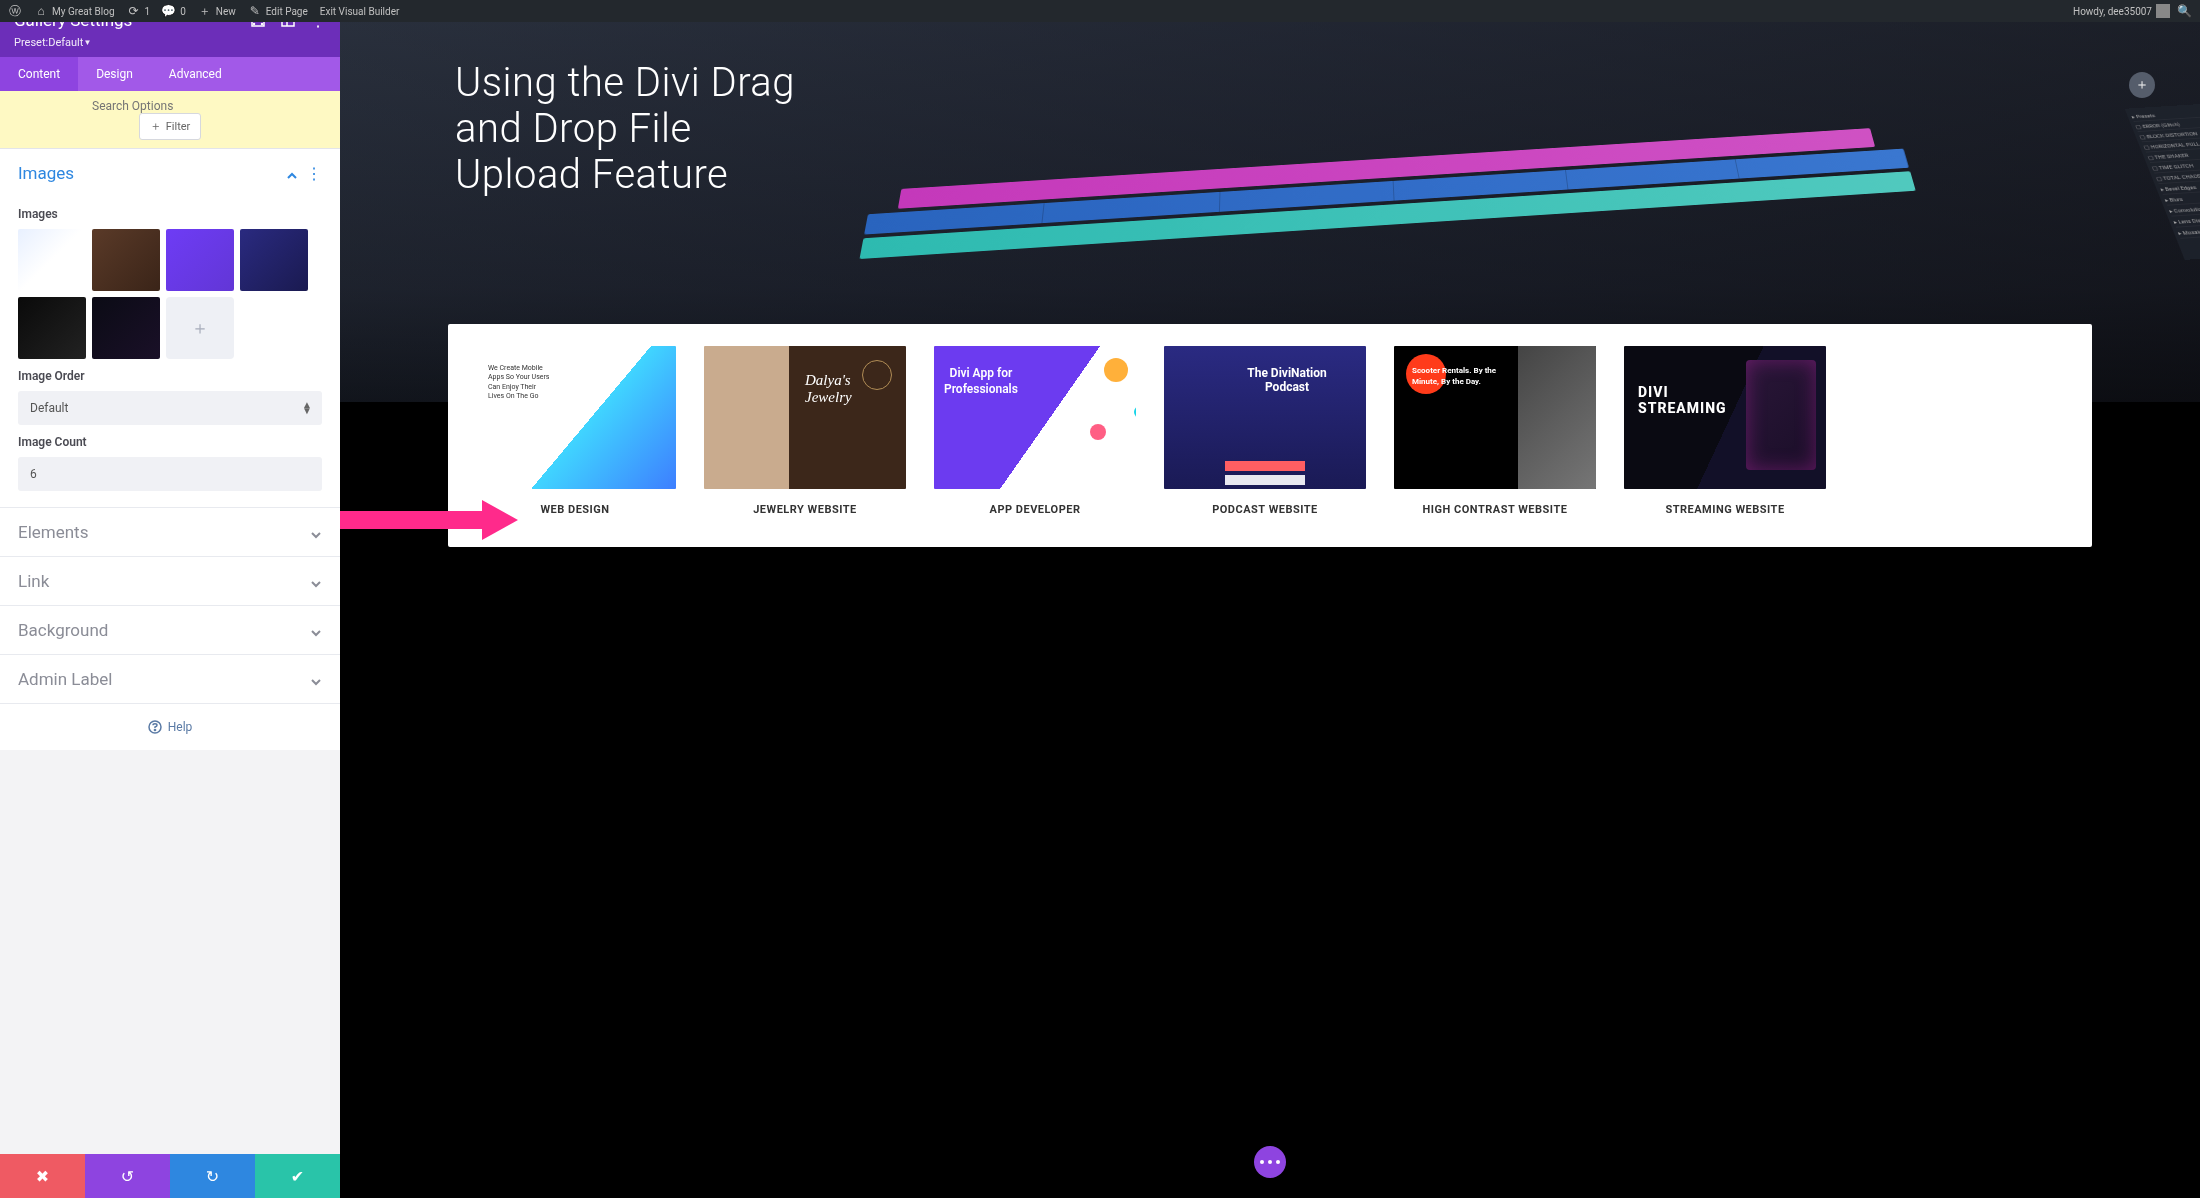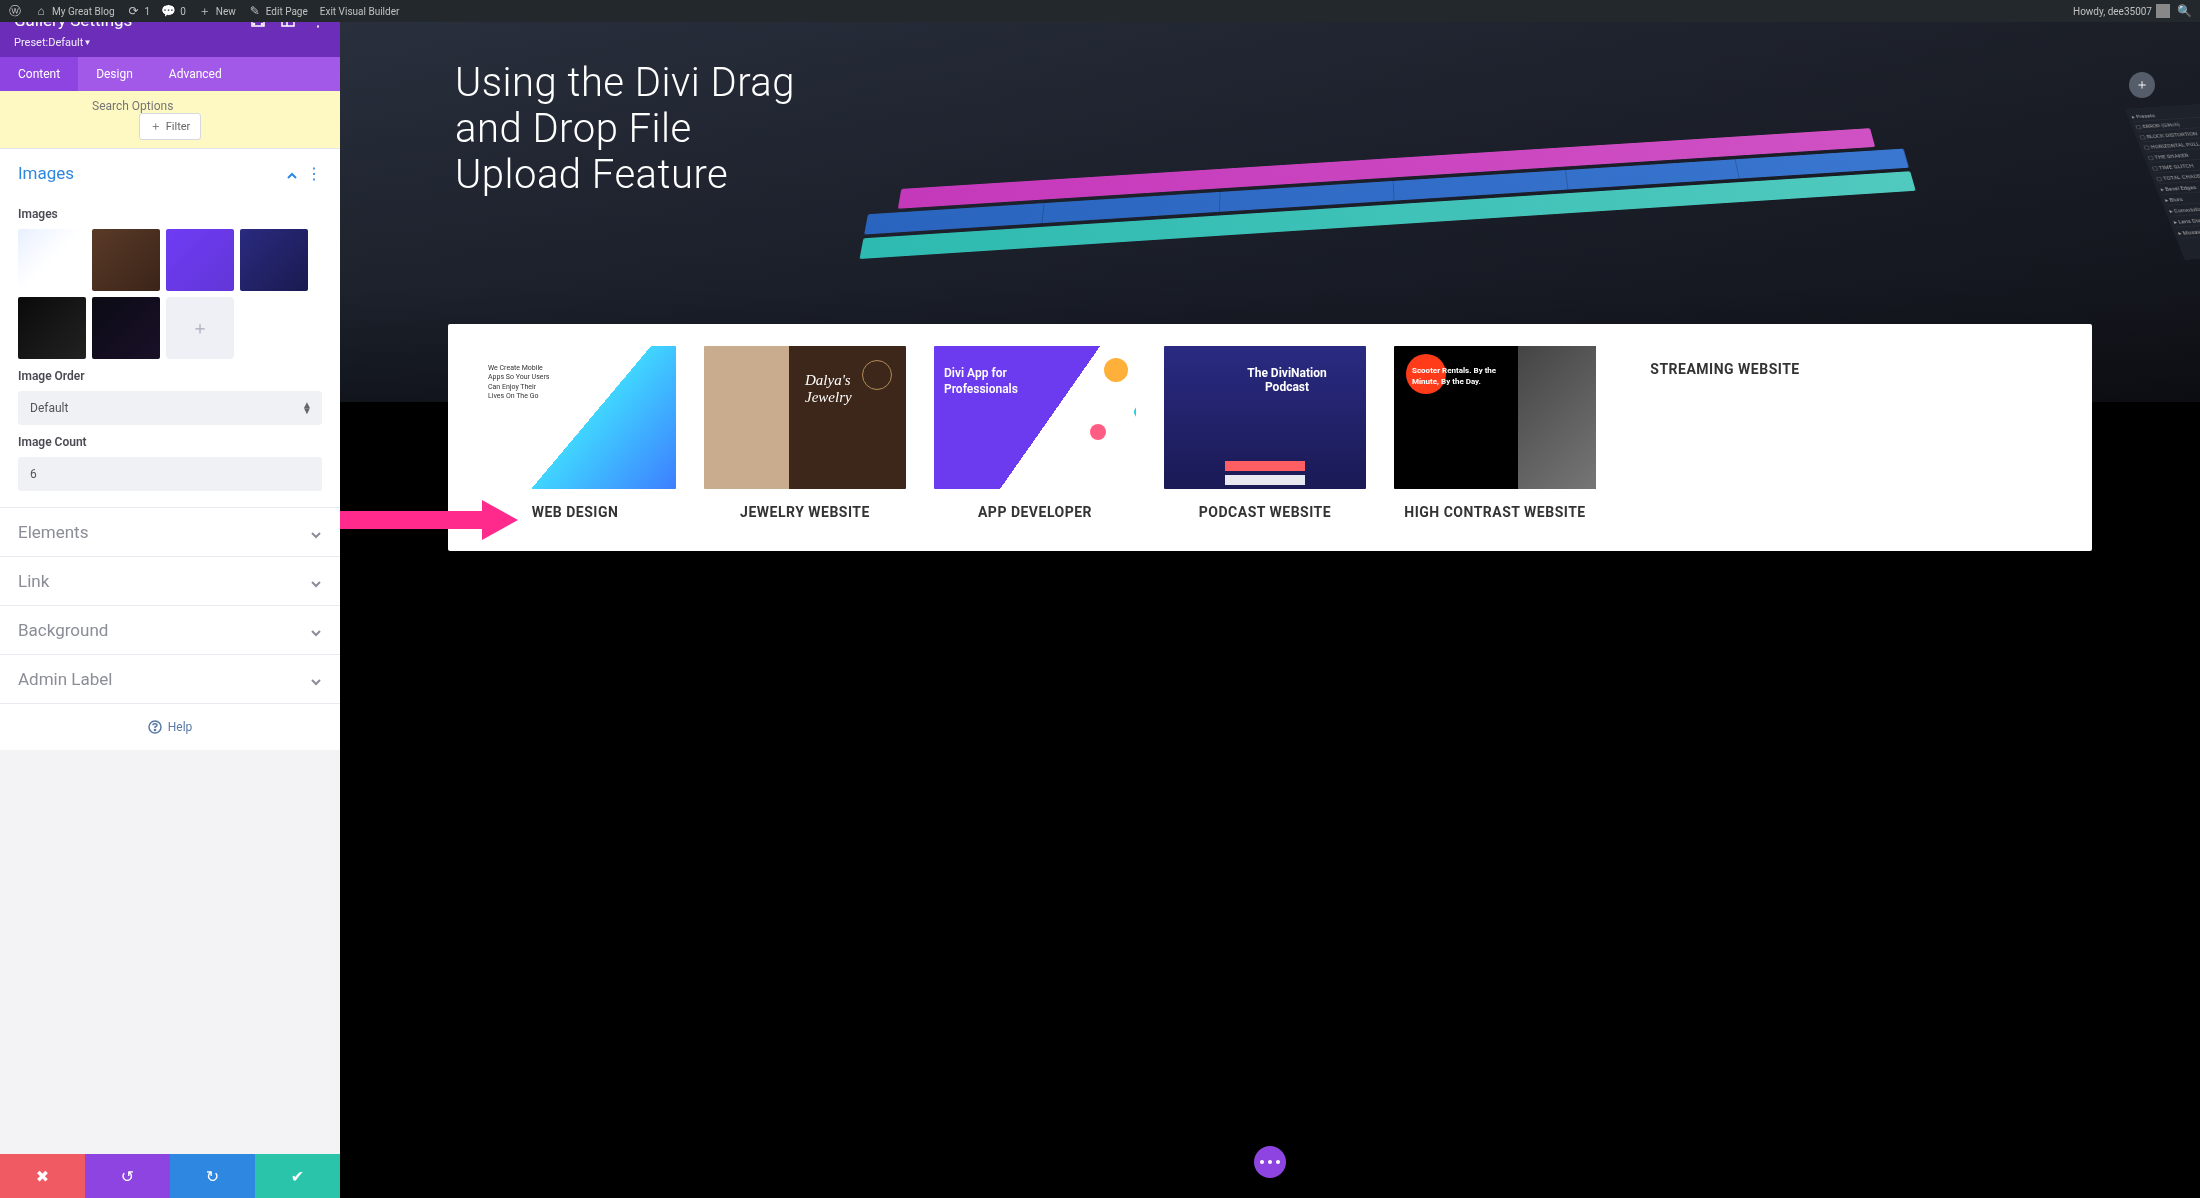--- a/index.html
+++ b/index.html
@@ -69,21 +69,21 @@
 .tl-blue { background:linear-gradient(90deg,#2a6fd8,#3f86ef); width:72%; margin-left:10%; display:flex; }
 .tl-blue span { flex:1; border-right:1px solid rgba(0,0,0,0.2); }
 .tl-cyan { background:linear-gradient(90deg,#2fd6c8,#5ae8da); width:72%; margin-left:10%; }
 .tl-side { position:absolute; right:-110px; top:0; width:130px; height:100%; background:rgba(30,34,44,0.9); padding:4px; font-size:6px; color:#bbb; }
 .tl-side div { padding:2px 0; border-bottom:1px solid rgba(255,255,255,0.05);}
 
 .gallery-card { position:absolute; left:108px; right:108px; top:302px; background:#fff; border-radius:2px; padding:22px 26px 30px; }
 .gallery-row { display:flex; gap:28px; flex-wrap:wrap; }
 .gallery-item { width:202px; }
 .gallery-img { width:202px; height:143px; background:#eee; border-radius:1px; position:relative; overflow:hidden;}
-.gallery-label { text-align:center; font-size:14px; font-weight:700; letter-spacing:0.5px; color:#333; margin-top:14px; line-height:1.3; }
+.gallery-label { text-align:center; font-size:11px; font-weight:700; letter-spacing:0.5px; color:#333; margin-top:14px; line-height:1.3; }
 
 
 .g-web { background:linear-gradient(130deg,#fff 55%, #40d5ff 55%, #3d7eff 100%); }
 .g-web::before { content:""; position:absolute; left:10px; top:18px; width:80px; height:45px; background:#fff;}
 .g-web-txt { position:absolute; left:14px; top:18px; font-size:7px; color:#333; font-weight:400; line-height:1.35; }
 .g-jewelry { background:linear-gradient(90deg,#c9ab8e 42%, #3c271a 42%); }
 .g-jewelry-star { position:absolute; right:14px; top:14px; width:30px; height:30px; border:1px solid #b08c55; border-radius:50%; }
 .g-jewelry-txt { position:absolute; left:50%; top:26px; color:#fff; font-size:15px; font-style:italic; font-family:Georgia,serif; }
 .g-app { background:linear-gradient(125deg,#6c3bf0 55%, #fff 55%);}
 .g-app-txt { position:absolute; left:10px; top:20px; color:#fff; font-size:12px; font-weight:600; line-height:1.3;}
@@ -348,39 +348,43 @@
       <div class="gallery-item">
         <div class="gallery-img g-jewelry">
           <div class="g-jewelry-star"></div>
           <div class="g-jewelry-txt" style="white-space:pre-line;">Dalya's
 Jewelry</div>
         </div>
         <div class="gallery-label">JEWELRY WEBSITE</div>
       </div>
       <div class="gallery-item">
         <div class="gallery-img g-app">
-          <div class="g-app-txt" style="white-space:pre-line;">Divi App for
+          <div class="g-app-txt" style="white-space:pre-line;text-align:center;">Divi App for
 Professionals</div>
         </div>
         <div class="gallery-label">APP DEVELOPER</div>
       </div>
       <div class="gallery-item">
         <div class="gallery-img g-podcast">
           <div class="g-podcast-txt" style="white-space:pre-line;">The DiviNation
 Podcast</div>
         </div>
         <div class="gallery-label">PODCAST WEBSITE</div>
       </div>
       <div class="gallery-item">
         <div class="gallery-img g-contrast">
           <div class="g-contrast-txt">Scooter Rentals. By the Minute, By the Day.</div>
         </div>
         <div class="gallery-label">HIGH CONTRAST WEBSITE</div>
       </div>
       <div class="gallery-item">
+        <div class="gallery-img g-stream">
+          <div class="g-stream-txt" style="white-space:pre-line;">DIVI
+STREAMING</div>
+        </div>
         <div class="gallery-label">STREAMING WEBSITE</div>
       </div>
     </div>
   </div>
 
   <div class="fab">
     <span></span>
       <span></span>
       <span></span>
   </div>

